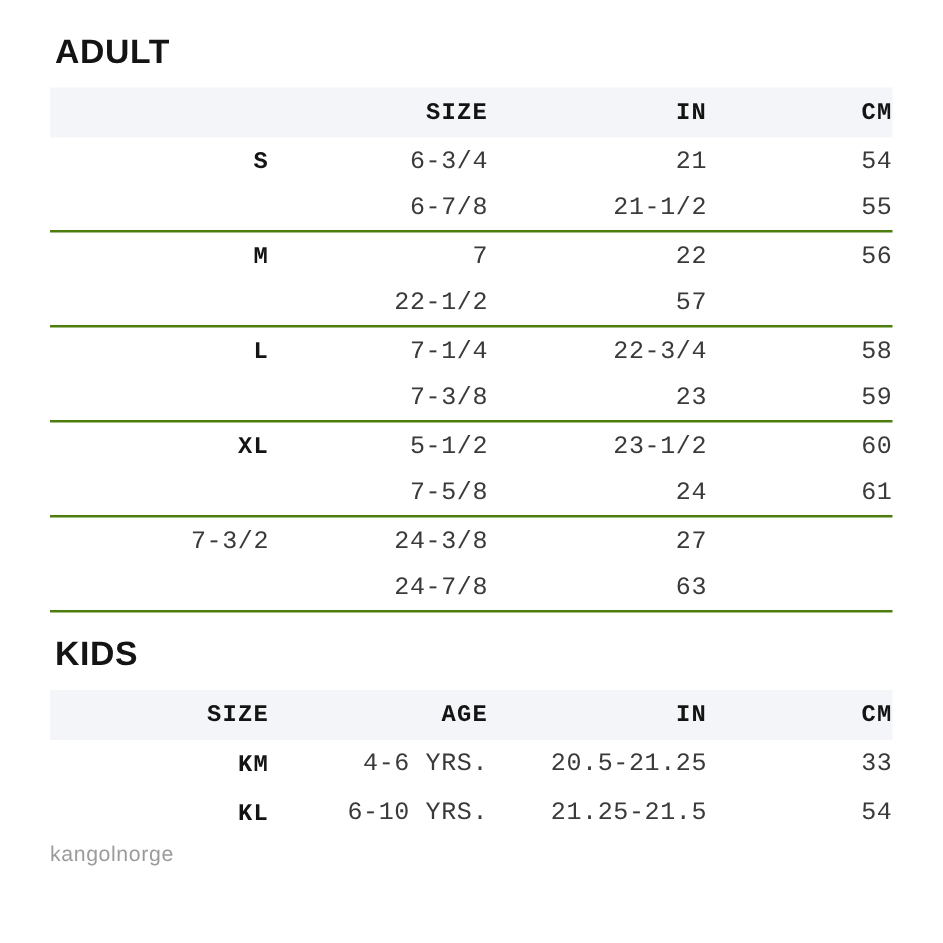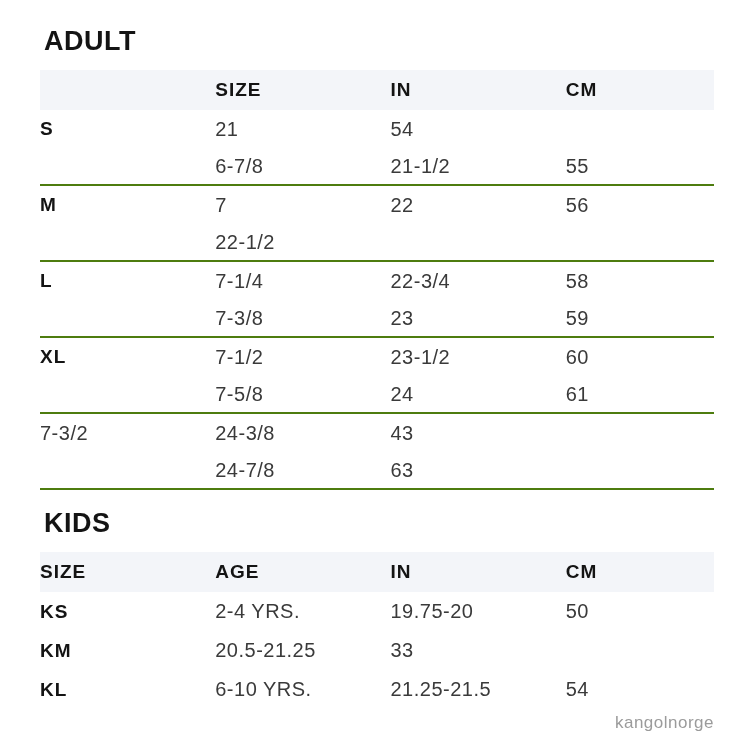--- a/index.html
+++ b/index.html
@@ -16,21 +16,22 @@
     font-weight: 800;
     letter-spacing: 0.5px;
     color: #141414;
     margin: 0 0 13px 4px;
   }
   .table { width: 100%; }
   .row {
     display: grid;
     grid-template-columns: 26% 26% 26% 22%;
     align-items: center;
-    text-align: left;
+    text-align: right;
+    font-family: Liberation Mono, monospace;
   }
   .thead {
     background: #f3f5f9;
     height: 40px;
   }
   .thead .cell {
     font-size: 19px;
     font-weight: 700;
     letter-spacing: 1px;
     color: #141414;
@@ -45,21 +46,21 @@
   .trow .cell.rowlabel {
     font-size: 19px;
     font-weight: 700;
     letter-spacing: 1px;
     color: #141414;
   }
   .trow.divider { border-bottom: 2px solid #4d7c0f; }
   .kids-section { margin-top: 18px; }
   .kids-table .trow { height: 39px; }
   .footer {
-    text-align: right;
+    text-align: left;
     margin-top: 4px;
     font-size: 17px;
     letter-spacing: 0.5px;
     color: #9b9b9b;
   }
 </style>
 </head>
 <body>
 
 <div class="page">
@@ -70,71 +71,73 @@
     <div class="table">
       <div class="row thead">
         <div class="cell"></div>
         <div class="cell">SIZE</div>
         <div class="cell">IN</div>
         <div class="cell">CM</div>
       </div>
 
       <div class="row trow">
         <div class="cell rowlabel">S</div>
+        <div class="cell">6-3/4</div>
         <div class="cell">21</div>
         <div class="cell">54</div>
       </div>
       <div class="row trow divider">
         <div class="cell rowlabel"></div>
         <div class="cell">6-7/8</div>
         <div class="cell">21-1/2</div>
         <div class="cell">55</div>
       </div>
 
       <div class="row trow">
         <div class="cell rowlabel">M</div>
         <div class="cell">7</div>
         <div class="cell">22</div>
         <div class="cell">56</div>
       </div>
       <div class="row trow divider">
         <div class="cell rowlabel"></div>
         <div class="cell">22-1/2</div>
+        <div class="cell">57</div>
       </div>
 
       <div class="row trow">
         <div class="cell rowlabel">L</div>
         <div class="cell">7-1/4</div>
         <div class="cell">22-3/4</div>
         <div class="cell">58</div>
       </div>
       <div class="row trow divider">
         <div class="cell rowlabel"></div>
         <div class="cell">7-3/8</div>
         <div class="cell">23</div>
         <div class="cell">59</div>
       </div>
 
       <div class="row trow">
         <div class="cell rowlabel">XL</div>
-        <div class="cell">7-1/2</div>
+        <div class="cell">5-1/2</div>
         <div class="cell">23-1/2</div>
         <div class="cell">60</div>
       </div>
       <div class="row trow divider">
         <div class="cell rowlabel"></div>
         <div class="cell">7-5/8</div>
         <div class="cell">24</div>
         <div class="cell">61</div>
       </div>
 
       <div class="row trow">
         <div class="cell">7-3/2</div>
         <div class="cell">24-3/8</div>
-        <div class="cell">43</div>
+        <div class="cell">27</div>
       </div>
       <div class="row trow divider">
         <div class="cell rowlabel"></div>
         <div class="cell">24-7/8</div>
         <div class="cell">63</div>
       </div>
     </div>
   </section>
 
   <section class="kids-section">
@@ -142,27 +145,22 @@
 
     <div class="table kids-table">
       <div class="row thead">
         <div class="cell">SIZE</div>
         <div class="cell">AGE</div>
         <div class="cell">IN</div>
         <div class="cell">CM</div>
       </div>
 
       <div class="row trow">
-        <div class="cell rowlabel">KS</div>
-        <div class="cell">2-4 YRS.</div>
-        <div class="cell">19.75-20</div>
-        <div class="cell">50</div>
-      </div>
-      <div class="row trow">
         <div class="cell rowlabel">KM</div>
+        <div class="cell">4-6 YRS.</div>
         <div class="cell">20.5-21.25</div>
         <div class="cell">33</div>
       </div>
       <div class="row trow">
         <div class="cell rowlabel">KL</div>
         <div class="cell">6-10 YRS.</div>
         <div class="cell">21.25-21.5</div>
         <div class="cell">54</div>
       </div>
     </div>

